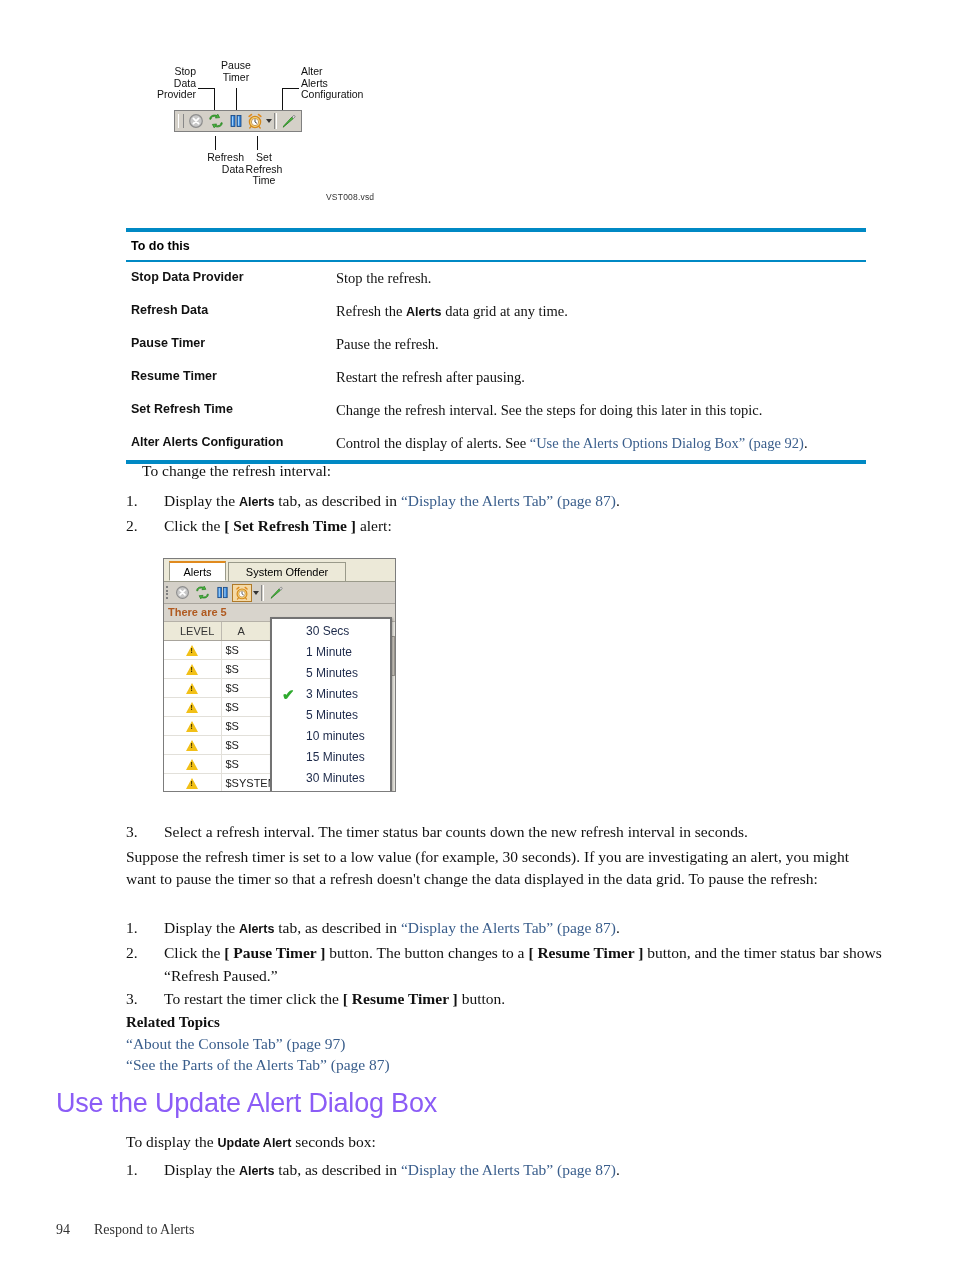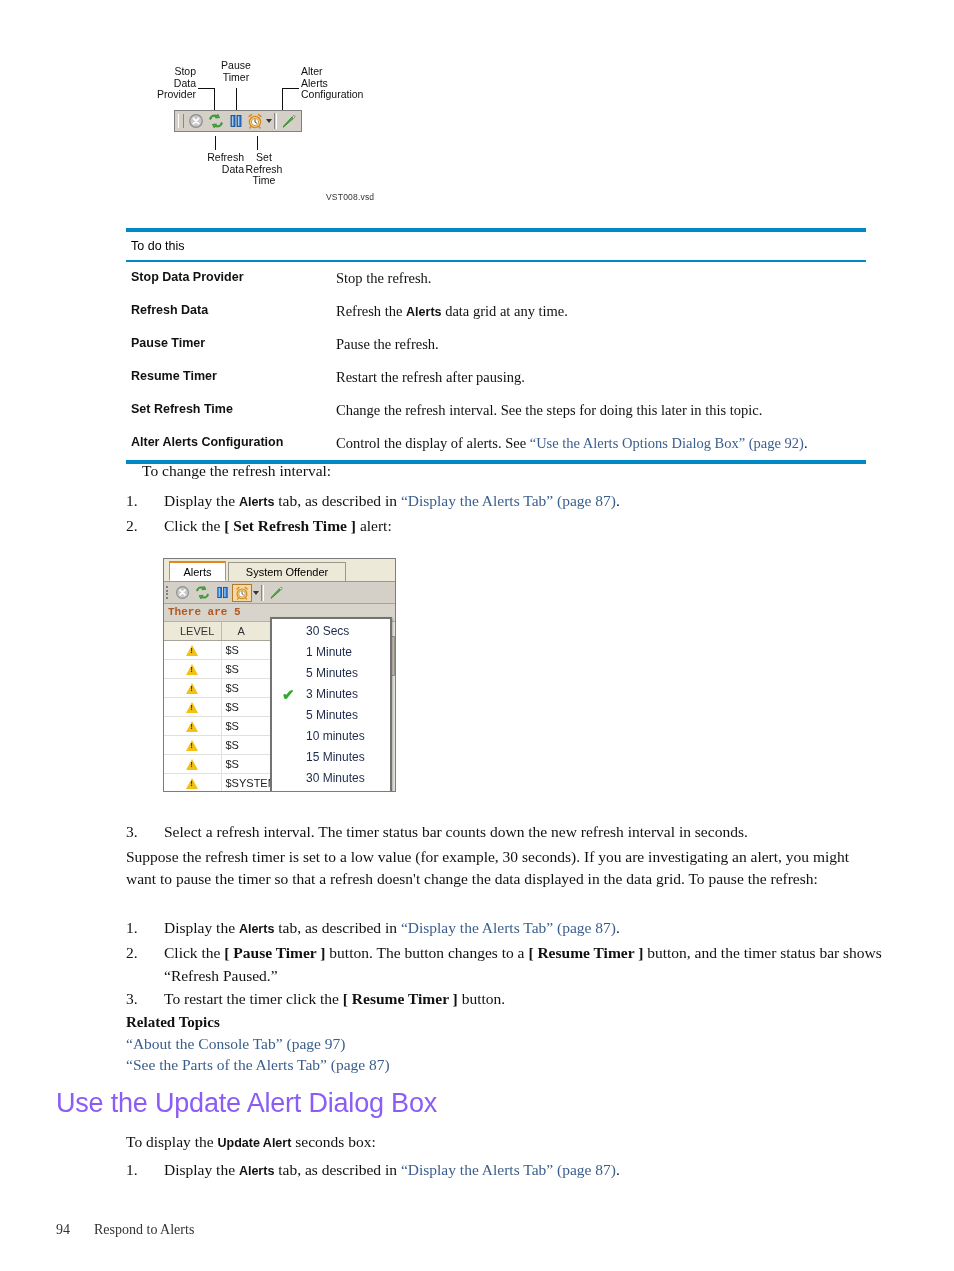--- a/index.html
+++ b/index.html
@@ -128,21 +128,21 @@
     top: 228px;
     width: 740px;
   }
   .rule-top    { height: 4px; background: #0089c4; }
   .rule-mid    { height: 2px; background: #0089c4; }
   .rule-bottom { height: 4px; background: #0089c4; }
   .tbl table { border-collapse: collapse; width: 100%; }
   .tbl th {
     font-family: "Liberation Sans", sans-serif;
     font-size: 12.5px;
-    font-weight: normal;
+    font-weight: bold;
     text-align: left;
     padding: 7px 0 7px 5px;
     color: #000;
   }
   .tbl td {
     font-size: 14.5px;
     padding: 8px 0 8px 5px;
     vertical-align: top;
     color: #111;
   }
@@ -237,21 +237,20 @@
     height: 17px;
     background: #d8d4cc;
     border-bottom: 1px solid #b5b1a8;
     font-size: 11px;
     font-weight: bold;
     color: #b05a20;
     padding-left: 4px;
     line-height: 17px;
     overflow: hidden;
     white-space: nowrap;
-    font-family: Liberation Mono, monospace;
   }
   .f2-grid {
     position: relative;
     background: #ffffff;
   }
   .f2-head {
     display: flex;
     height: 18px;
     background: #ece9d8;
     border-bottom: 1px solid #a8a49c;

